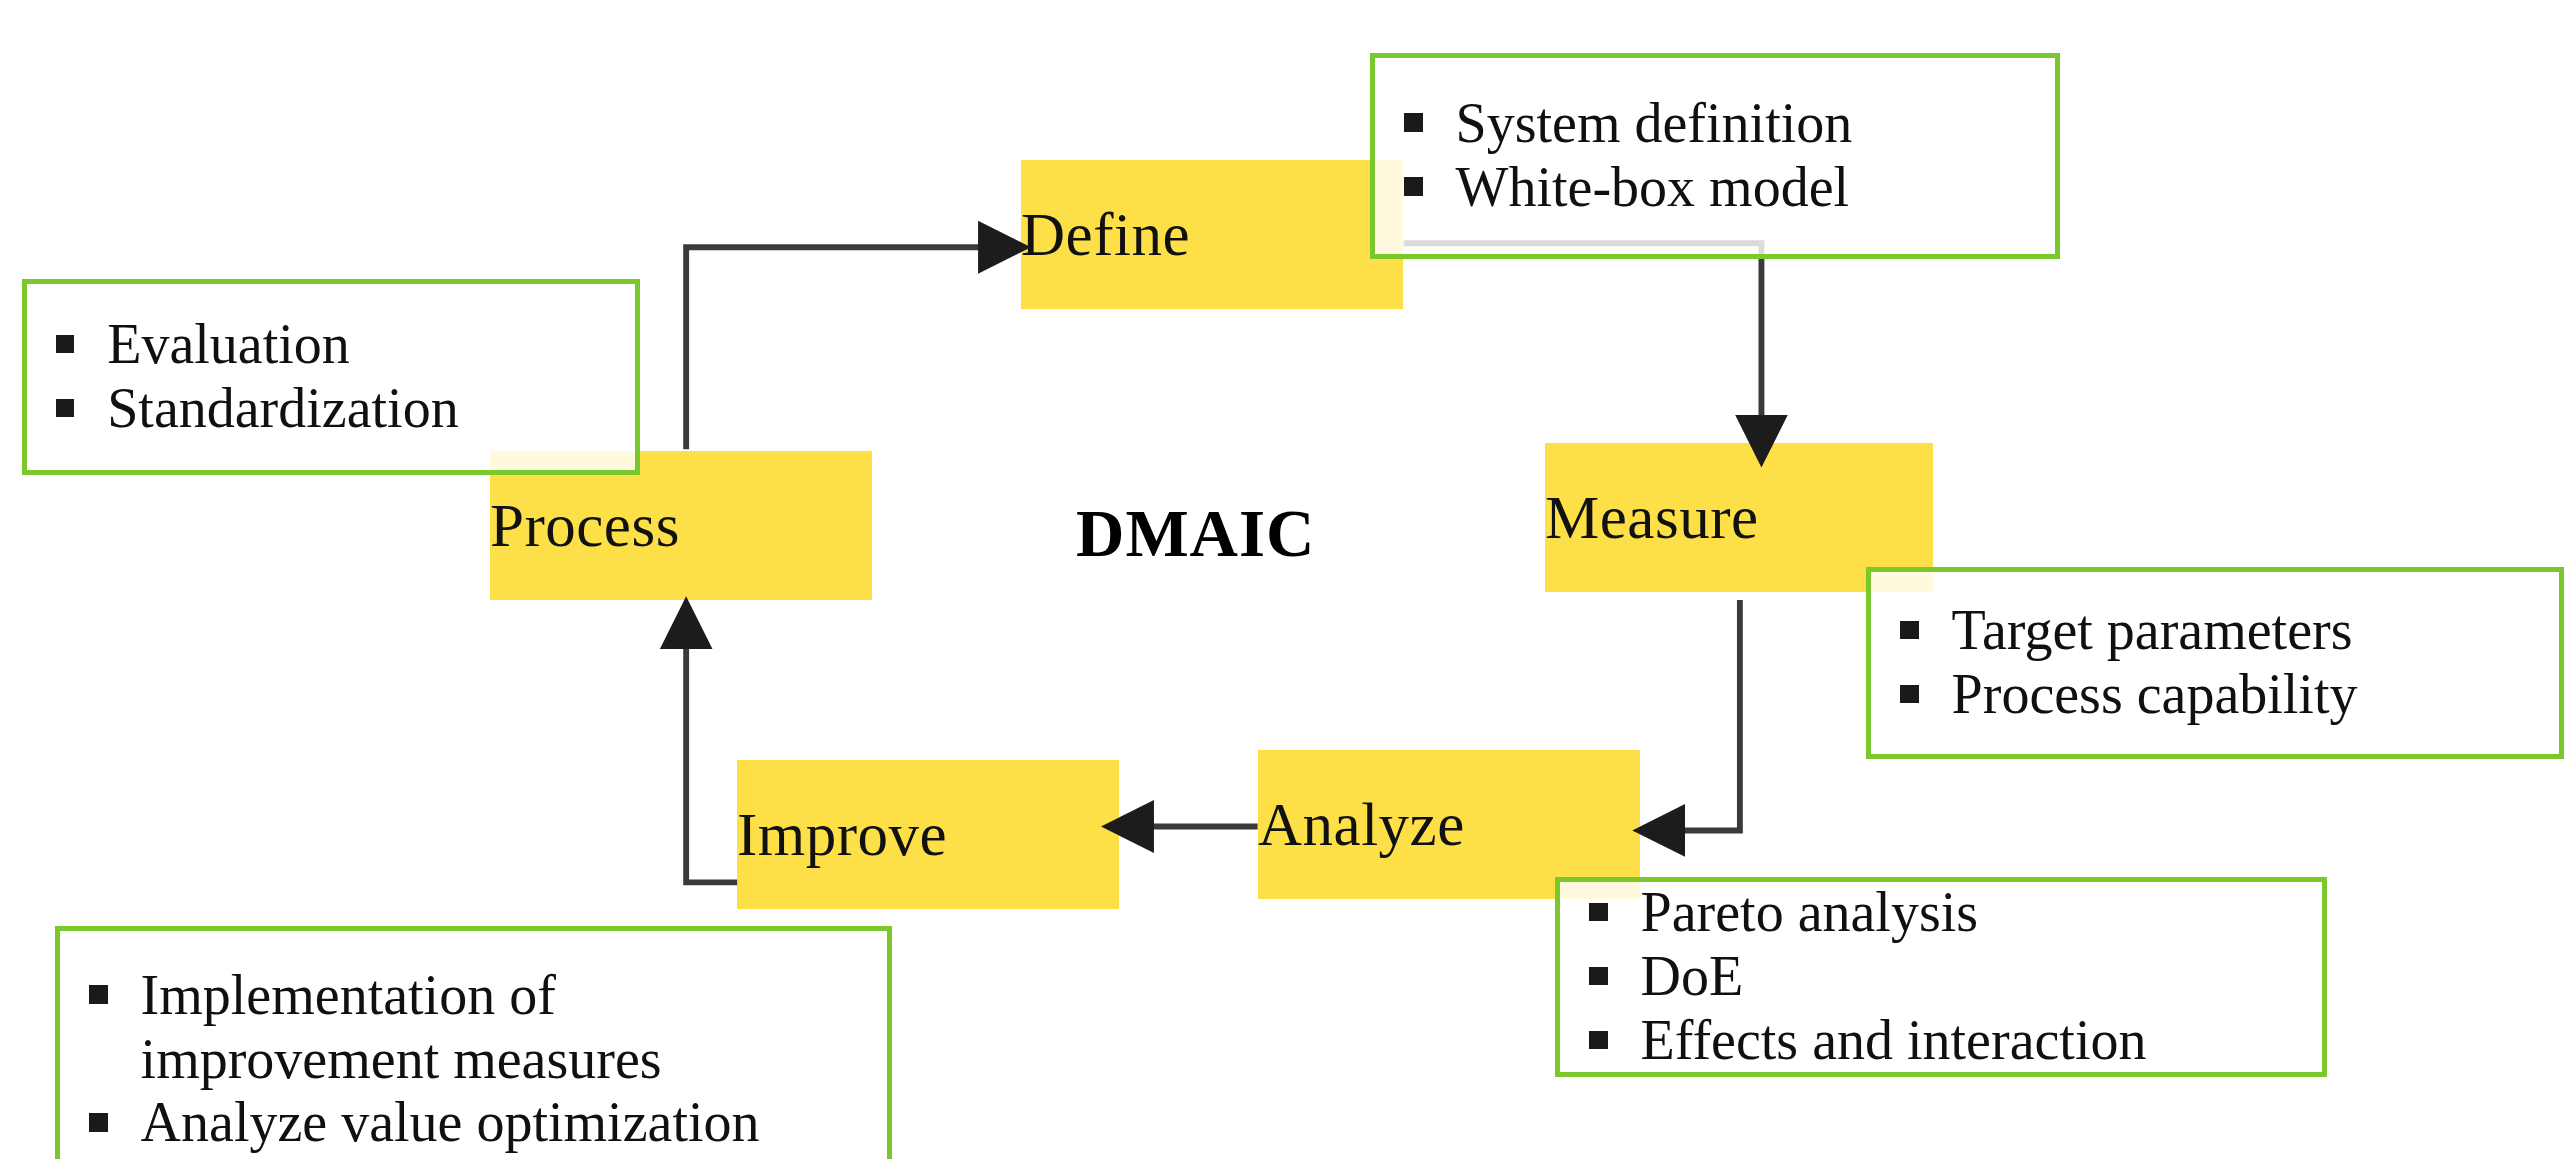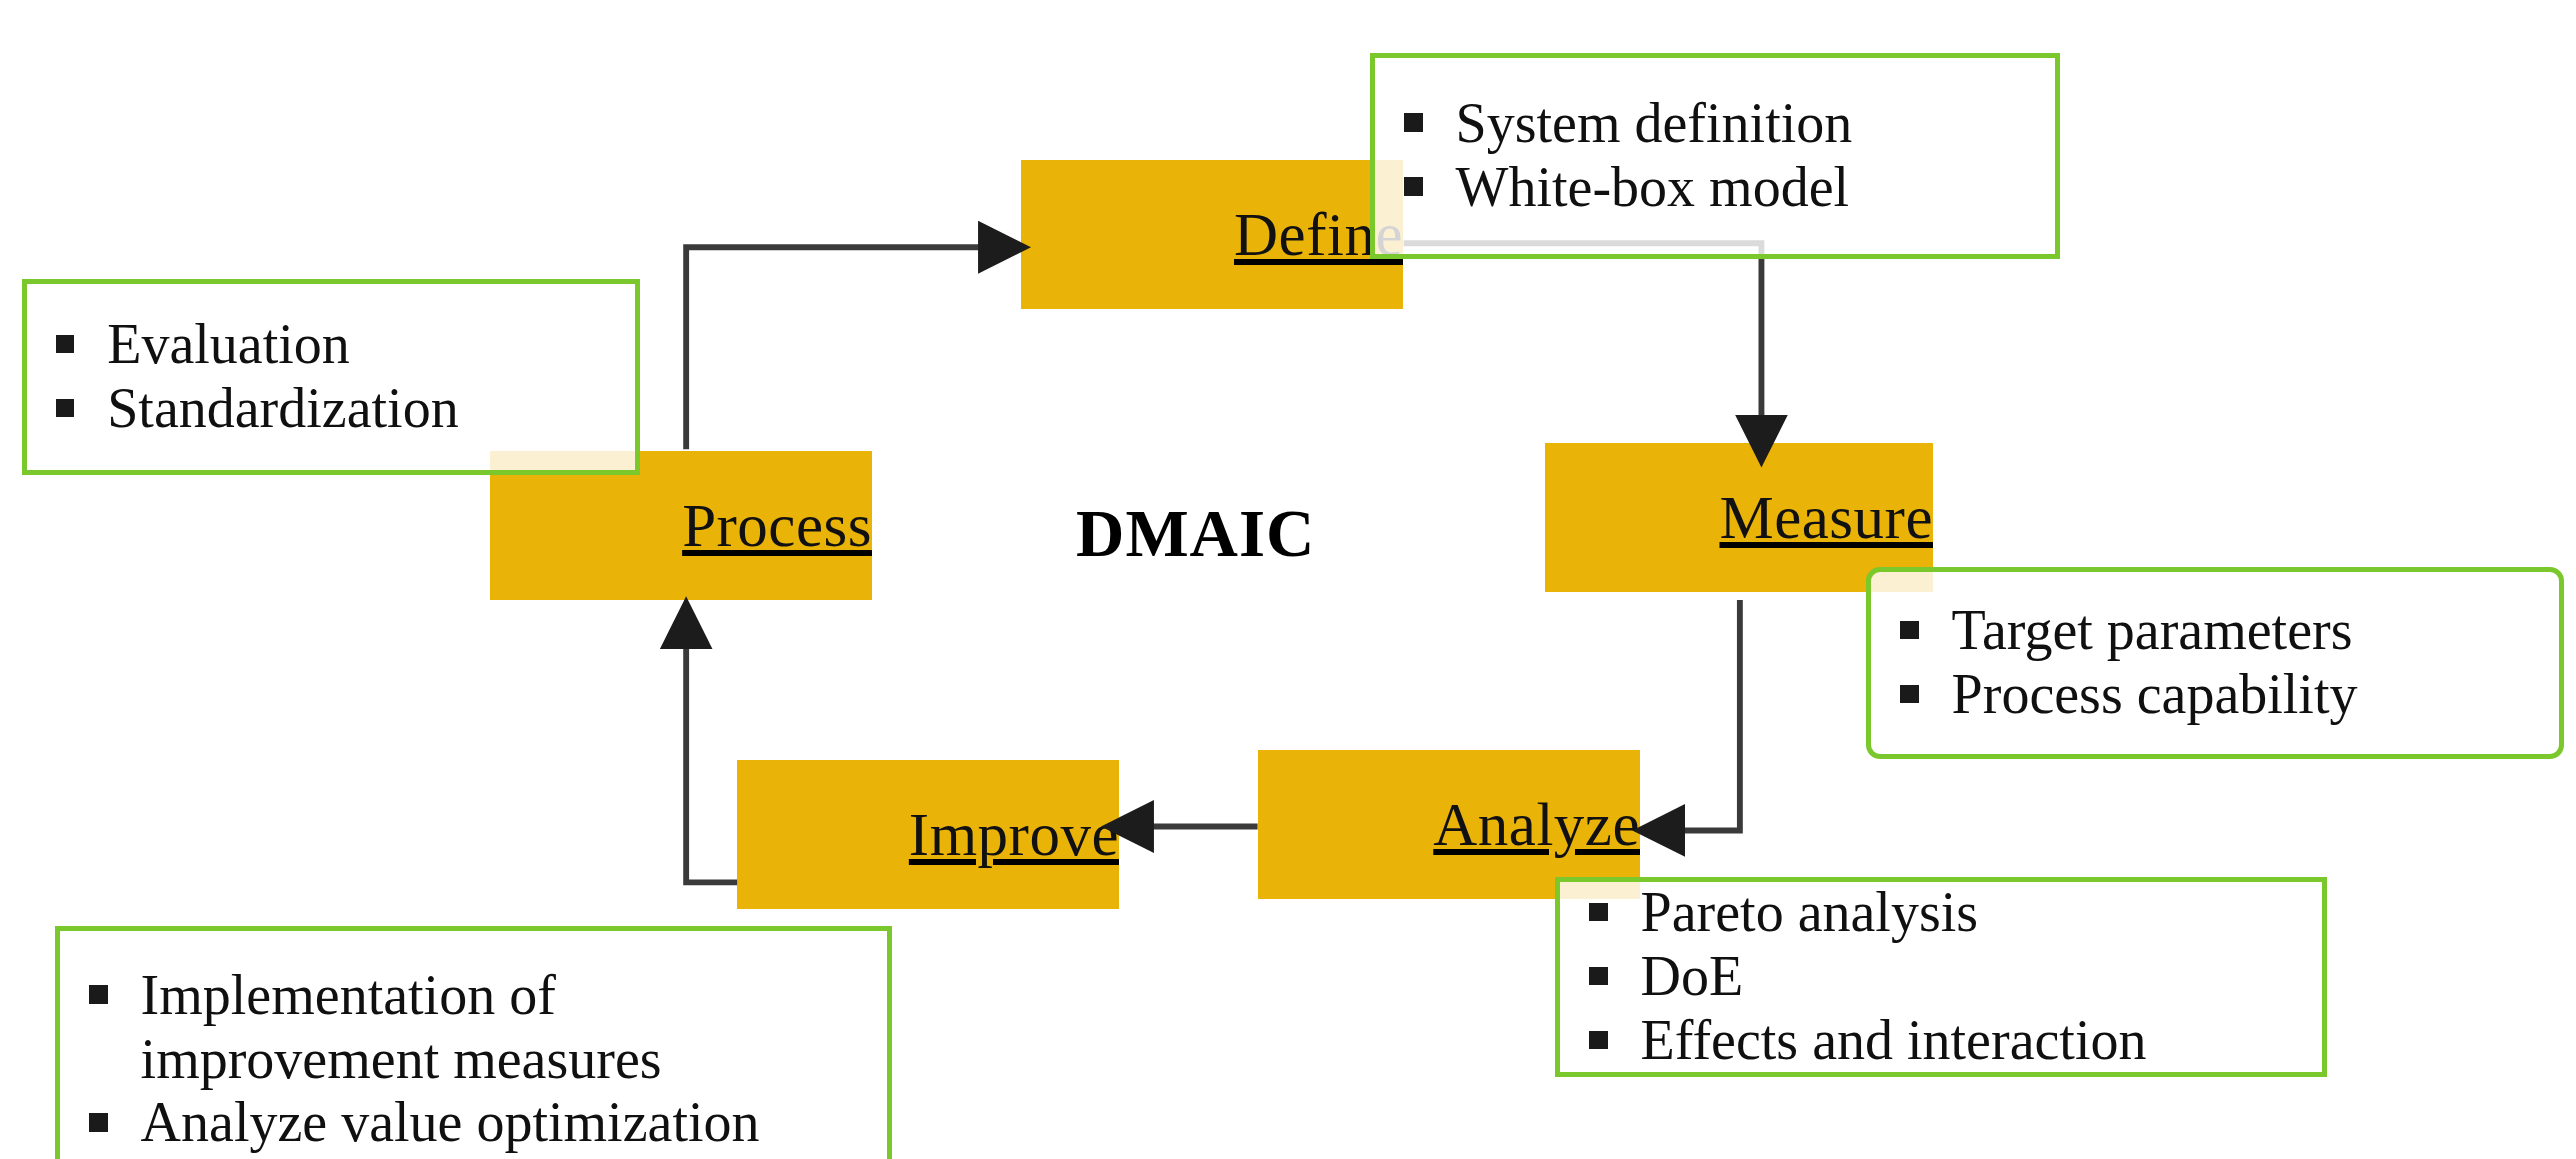--- a/index.html
+++ b/index.html
@@ -17,26 +17,25 @@
   #stage {
     position: absolute;
     left: 0; top: 0;
     width: 2576px;
     height: 1160px;
     background: #ffffff;
   }
   
   .stage-box {
     position: absolute;
-    background: #eab308;
+    background: #fde047;
     display: flex;
     align-items: center;
-    justify-content: flex-end;
+    justify-content: flex-start;
     z-index: 2;
-    text-decoration: underline;
   }
   .stage-label {
     font-family: "Liberation Serif", "DejaVu Serif", serif;
     font-size: 61px;
     color: #111111;
     line-height: 1;
     white-space: nowrap;
     letter-spacing: 0.5px;
   }
   
@@ -172,21 +171,21 @@
         <span class="bullet"></span>
         <span class="callout-text">Evaluation</span>
       </li>
       <li class="callout-item">
         <span class="bullet"></span>
         <span class="callout-text">Standardization</span>
       </li>
     </ul>
   </div>
 
-  <div class="callout" style="left:1866px; top:567px; width:698px; height:192px;border-radius:14px;">
+  <div class="callout" style="left:1866px; top:567px; width:698px; height:192px;">
     <ul class="callout-list">
       <li class="callout-item">
         <span class="bullet"></span>
         <span class="callout-text">Target parameters</span>
       </li>
       <li class="callout-item">
         <span class="bullet"></span>
         <span class="callout-text">Process capability</span>
       </li>
     </ul>

